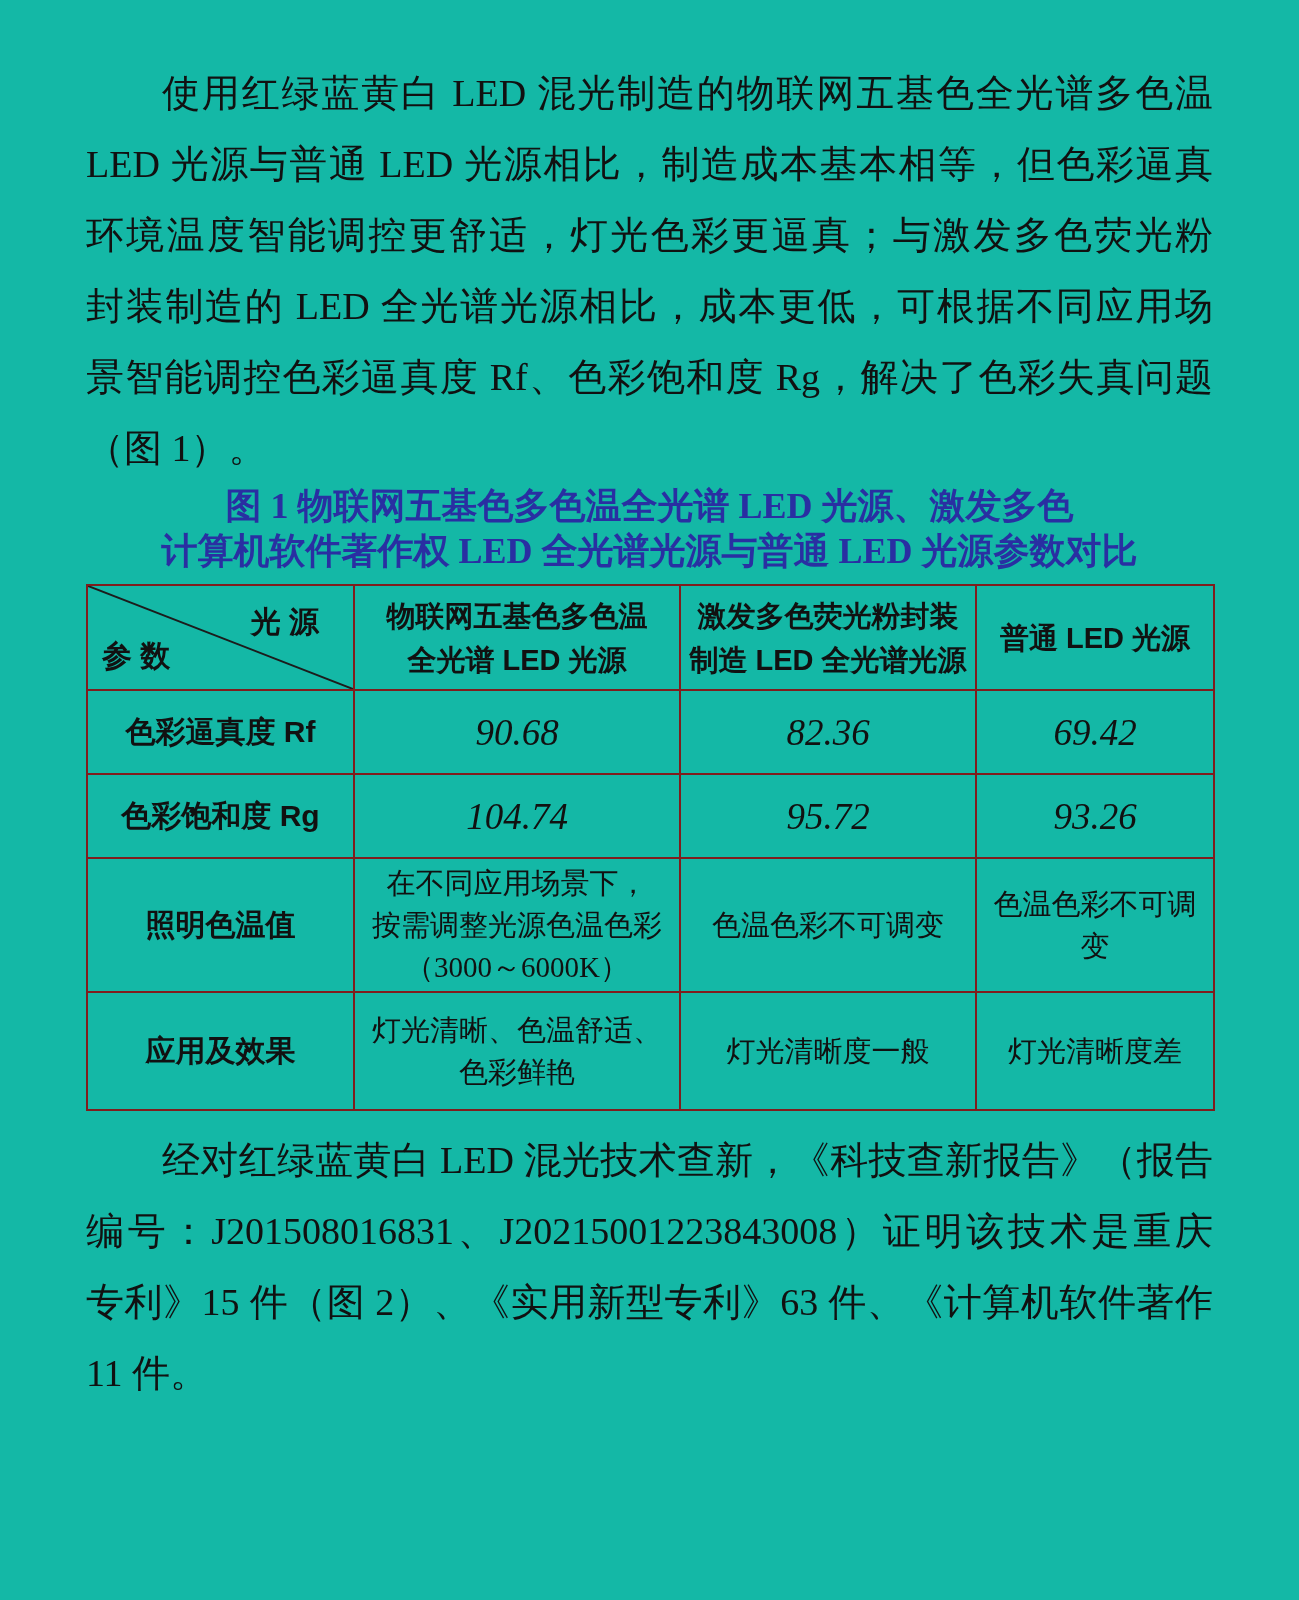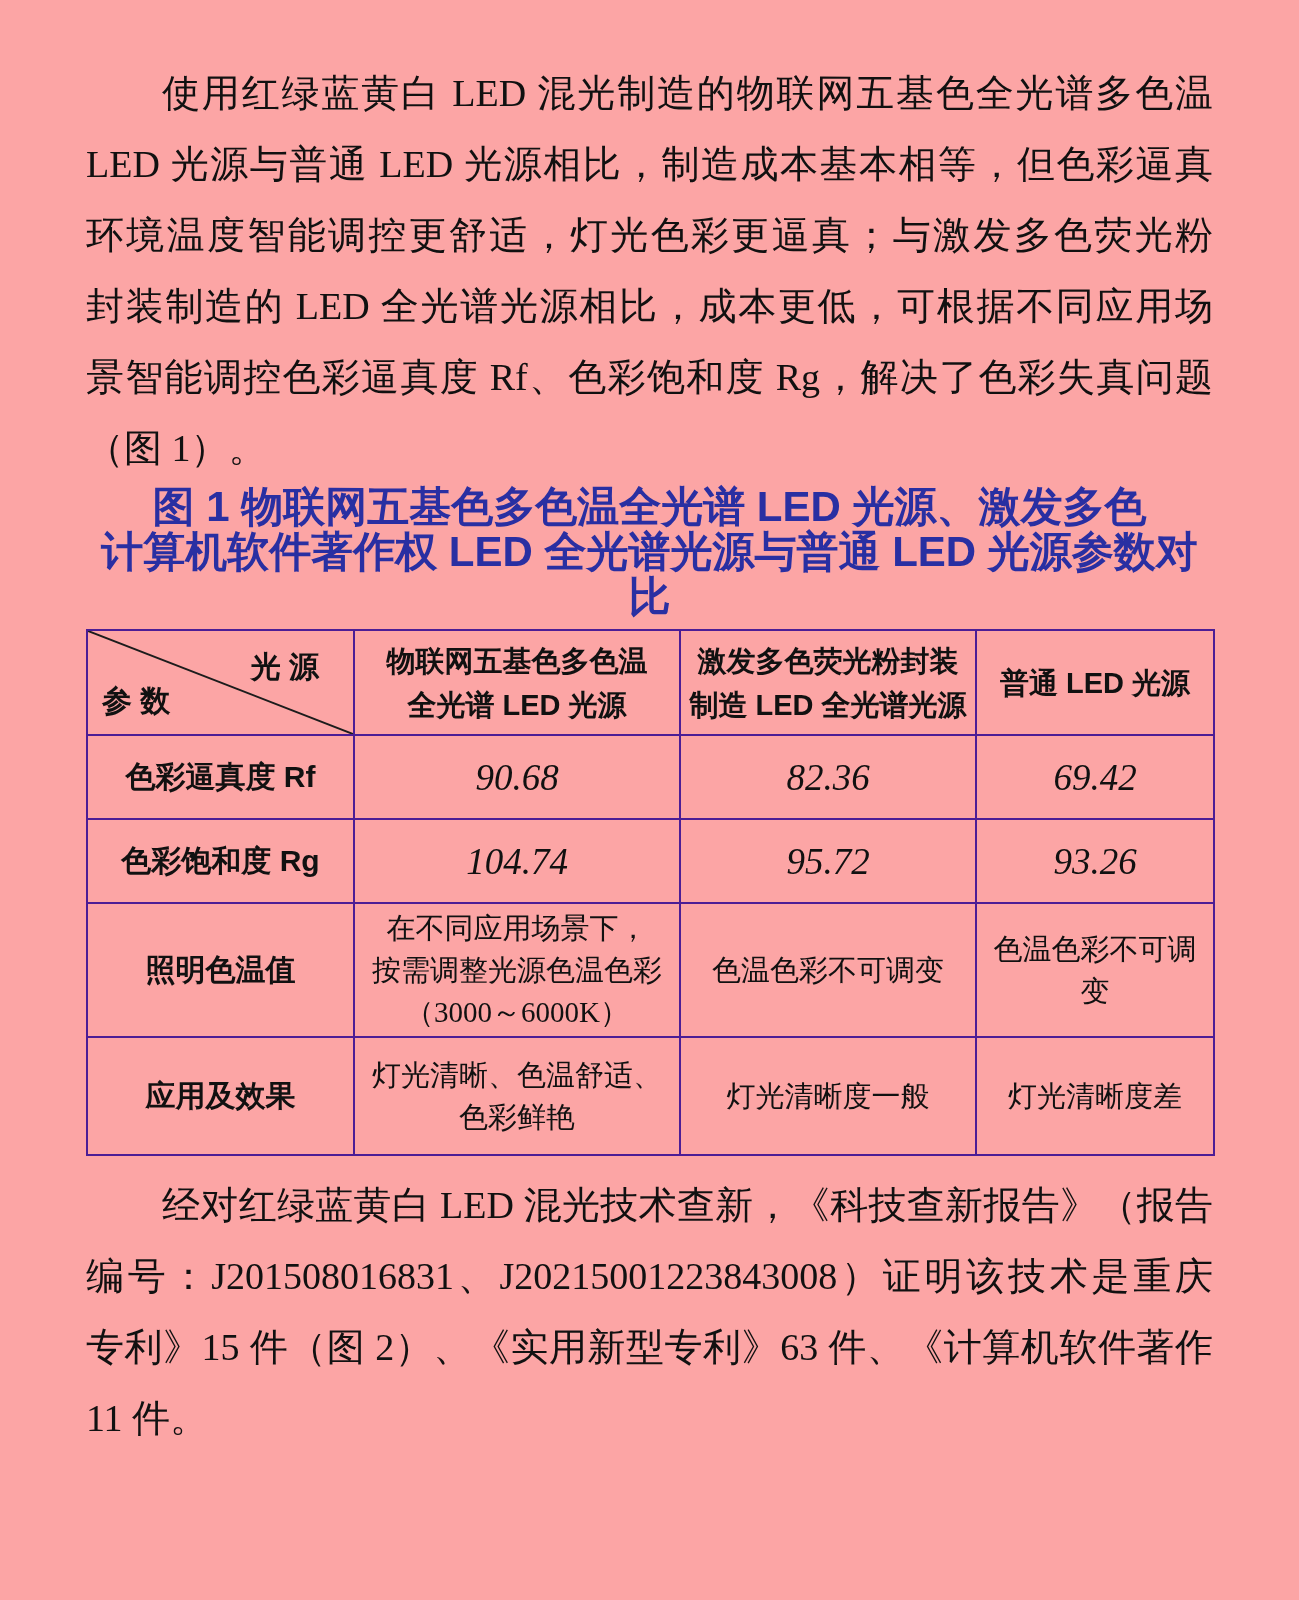--- a/index.html
+++ b/index.html
@@ -1,47 +1,47 @@
 <!DOCTYPE html>
 <html><head>
 <meta charset="utf-8">
 <style>
   html,body{margin:0;padding:0;}
   body{
     width:1299px;height:1600px;background:#ffffff;
     font-family:"Liberation Serif","DejaVu Serif",serif;
     color:#111111;
   }
-  .page{position:relative;width:1299px;height:1600px;overflow:hidden;background:#fca5a5;}
+  .page{position:relative;width:1299px;height:1600px;overflow:hidden;background:#14b8a6;}
 
   
   .para{margin-left:86px;width:1127px;}
   .p1{padding-top:58px;}
   .p2{margin-top:14px;}
   .bline{
     font-size:38px;height:71px;line-height:71px;
     overflow:hidden;
   }
   .just{text-align:justify;text-align-last:justify;}
   .indent{text-indent:76px;}
 
   
   .caption{margin-left:86px;width:1127px;text-align:center;}
   .cap-line{
-    font-family:Liberation Sans, sans-serif;
-    font-weight:bold;font-size:42px;line-height:45px;color:#292FA2;
+    font-family:Liberation Serif, serif;
+    font-weight:bold;font-size:36px;line-height:45px;color:#292FA2;
   }
 
   
   table.cmp{
     border-collapse:collapse;table-layout:fixed;
     margin:10px 0 0 86px;width:1127px;
   }
   table.cmp td{
-    border:2px solid #4c1d95;text-align:center;vertical-align:middle;
+    border:2px solid #7f1d1d;text-align:center;vertical-align:middle;
     padding:0 6px;box-sizing:border-box;overflow:hidden;
   }
   .r-head{height:105px;}
   .r-num{height:84px;}
   .r-temp{height:134px;}
   .r-app{height:118px;}
   .head-cell{
     font-family:"Liberation Sans","DejaVu Sans",sans-serif;font-weight:bold;
     font-size:29px;line-height:44px;white-space:pre-line;
   }

